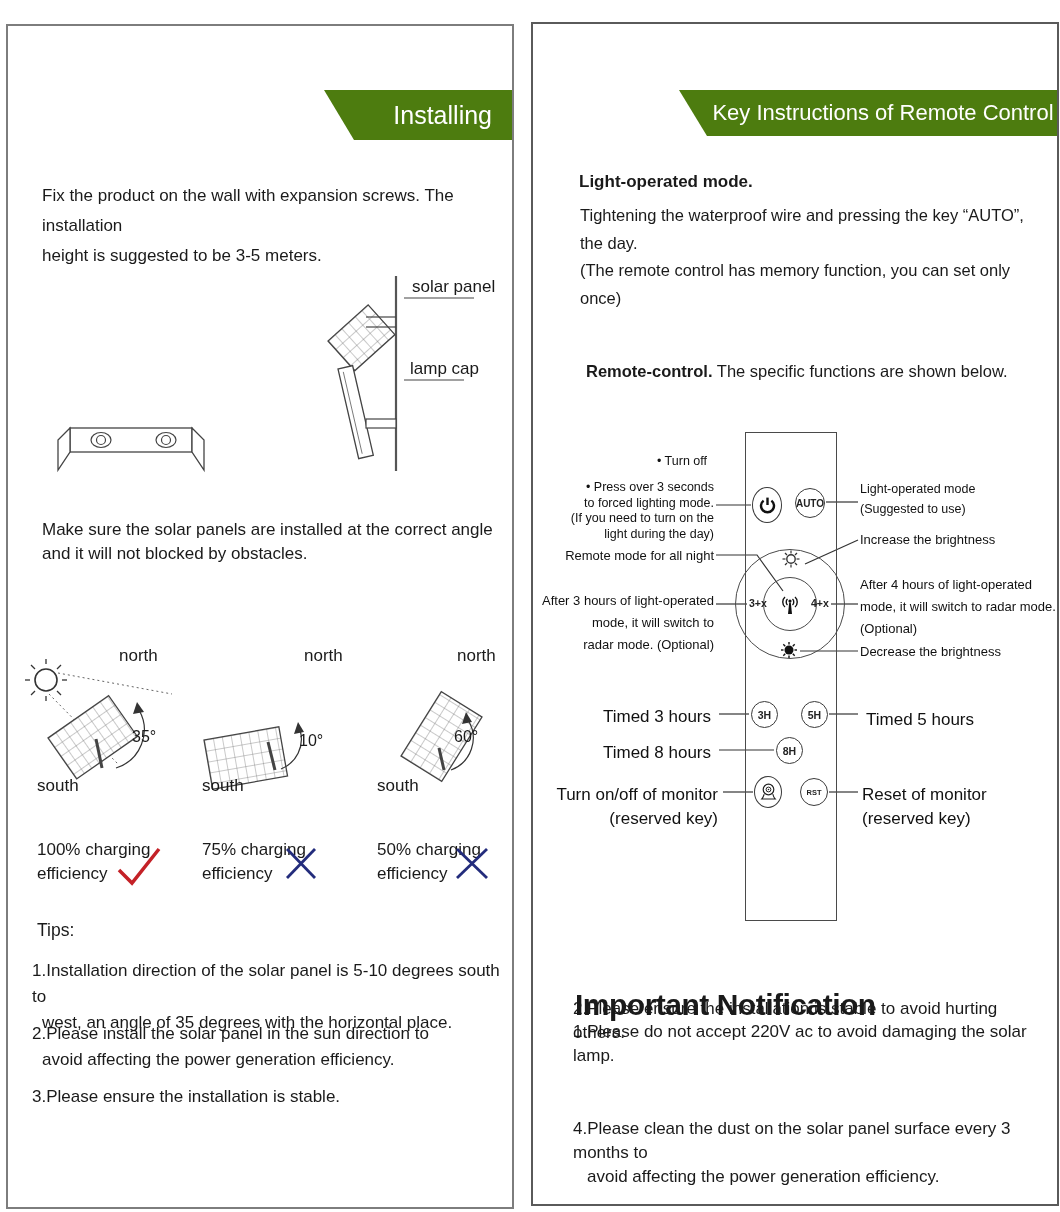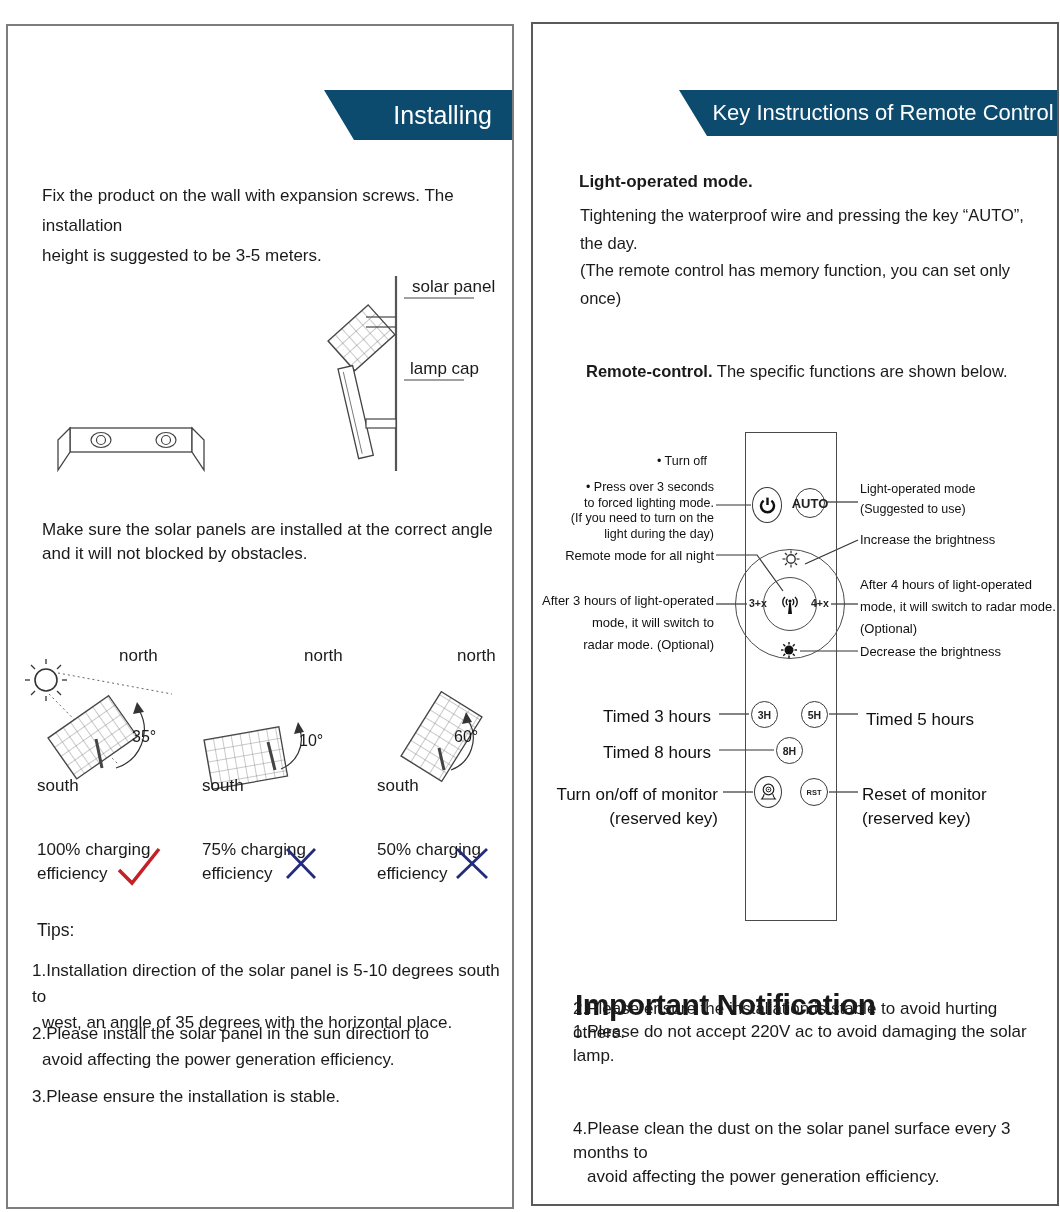--- a/index.html
+++ b/index.html
@@ -1,21 +1,21 @@
 <!DOCTYPE html>
 <html><head>
 <meta charset="utf-8">
 <style>
   html,body{margin:0;padding:0;background:#ffffff;}
   body{width:1060px;height:1212px;position:relative;font-family:"Liberation Sans","DejaVu Sans",sans-serif;color:#1a1a1a;}
   .abs{position:absolute;}
   .panel{position:absolute;background:#fff;}
   #left-panel{left:6px;top:24px;width:504px;height:1181px;border:2px solid #7d7d7d;}
   #right-panel{left:531px;top:22px;width:524px;height:1180px;border:2px solid #5a5a5a;}
-  .banner{position:absolute;background:#0c4a6e;color:#fff;display:flex;align-items:center;}
+  .banner{position:absolute;background:#4d7c0f;color:#fff;display:flex;align-items:center;}
   #banner-left{left:316px;right:0;top:64px;height:50px;clip-path:polygon(0 0,100% 0,100% 100%,30px 100%);justify-content:flex-end;padding-right:20px;font-size:25px;}
   #banner-right{left:146px;right:0;top:66px;height:46px;clip-path:polygon(0 0,100% 0,100% 100%,28px 100%);justify-content:center;padding-left:30px;font-size:22px;}
   .body-txt{font-size:17px;line-height:30px;}
   .note-txt{font-size:17px;line-height:23.5px;}
   .eff-txt{font-size:17px;line-height:24px;}
   .tip{font-size:17px;line-height:26px;}
   .tip .cont{padding-left:10px;}
   .dir-label{font-size:17px;}
   .angle-label{font-size:16px;}
   .small-lbl{font-size:12.5px;line-height:15.5px;color:#111;}
@@ -210,21 +210,21 @@
   <div class="remote-rect" style="left:212px;top:408px;width:90px;height:487px;"></div>
 
   <div class="btn" style="left:219px;top:463px;width:30px;height:36px;">
     <svg width="17" height="17" viewBox="0 0 17 17">
       <path d="M 4.6,3.6 A 6.5,6.5 0 1 0 12.4,3.6" fill="none" stroke="#111" stroke-width="2.4"></path>
       <line x1="8.5" y1="0.6" x2="8.5" y2="8" stroke="#111" stroke-width="2.4"></line>
     </svg>
   </div>
 
   <div class="btn" style="left:262px;top:464px;width:30px;height:30px;">
-    <span class="btn-txt" style="font-size:13px;">AUTO</span>
+    <span class="btn-txt" style="font-size:10px;">AUTO</span>
   </div>
 
   <div class="ring" style="left:202px;top:525px;width:110px;height:110px;"></div>
   <div class="ring" style="left:230px;top:553px;width:54px;height:54px;display:flex;align-items:center;justify-content:center;">
     <svg width="26" height="26" viewBox="0 0 26 26">
       <g fill="none" stroke="#111" stroke-width="1.4">
         <path d="M8,6 C5,8.5 5,13.5 8,16"></path>
         <path d="M10.5,8 C8.8,9.5 8.8,12.5 10.5,14"></path>
         <path d="M18,6 C21,8.5 21,13.5 18,16"></path>
         <path d="M15.5,8 C17.2,9.5 17.2,12.5 15.5,14"></path>

